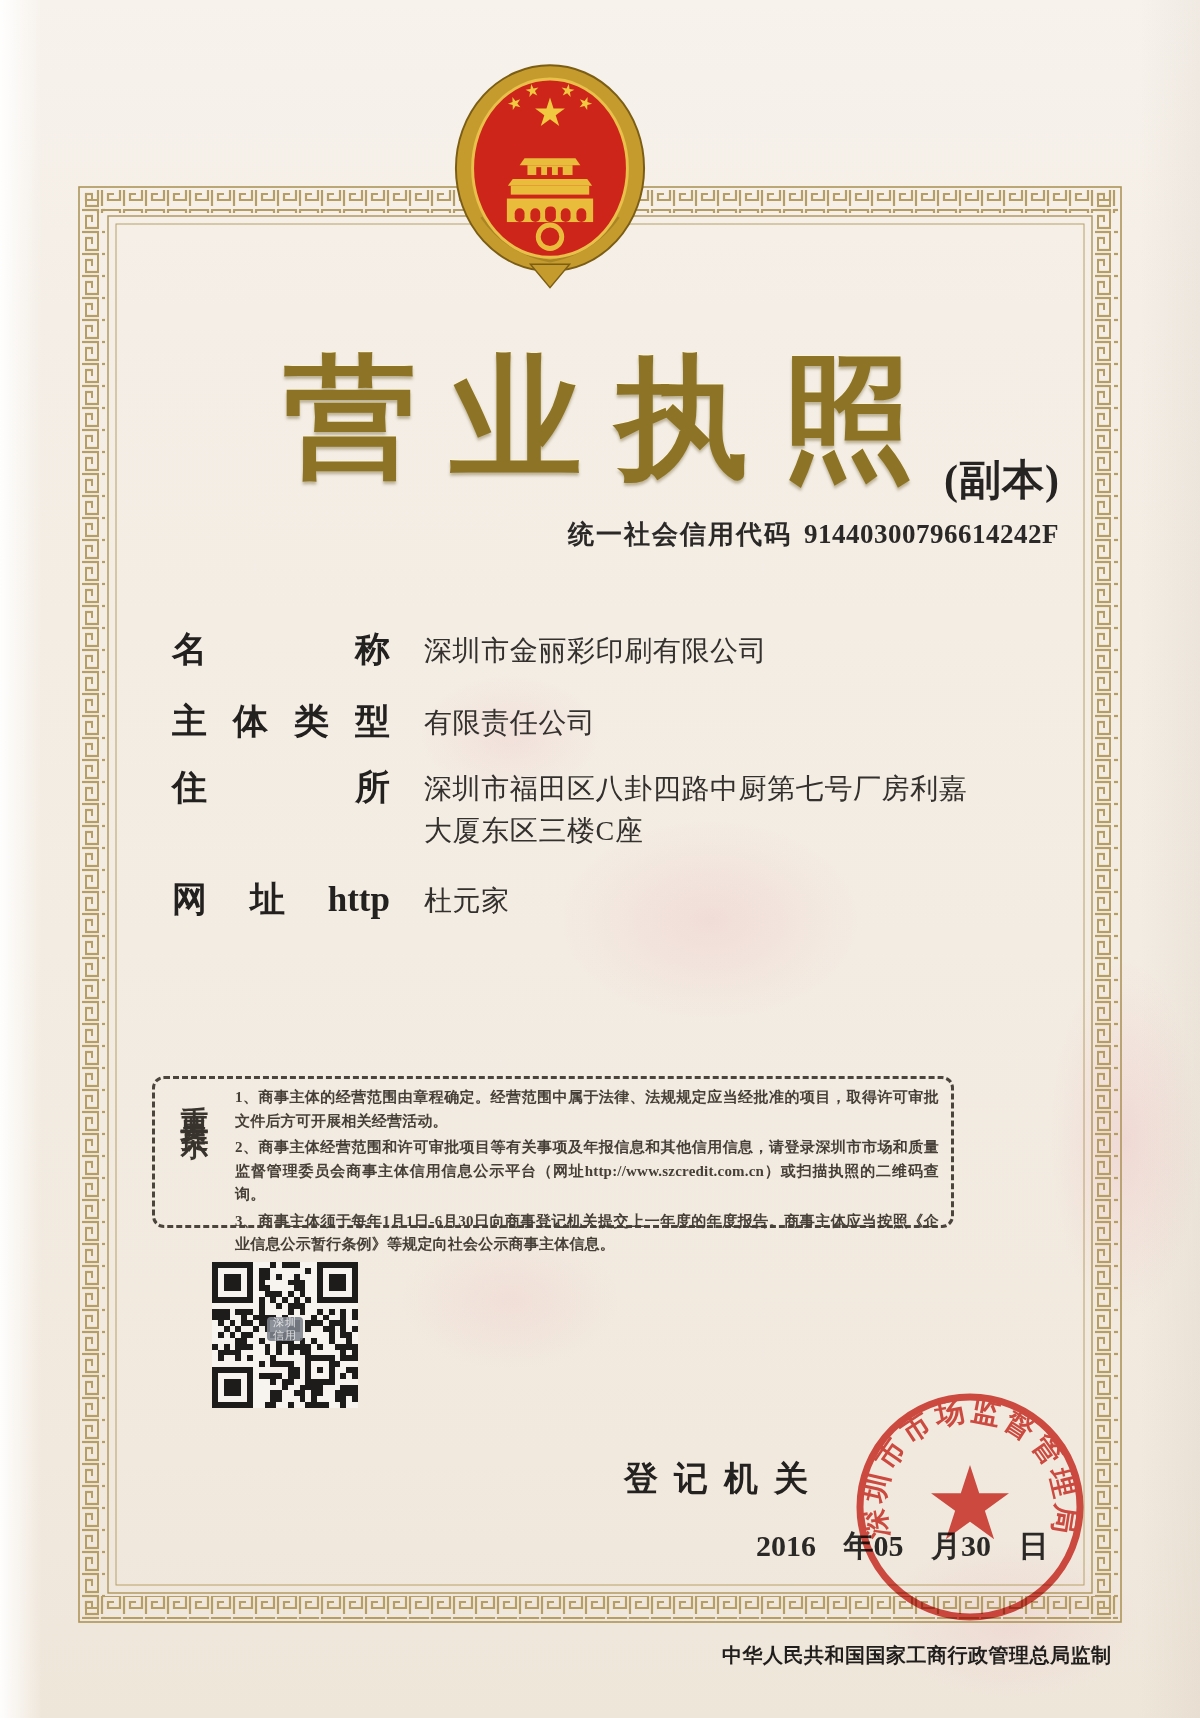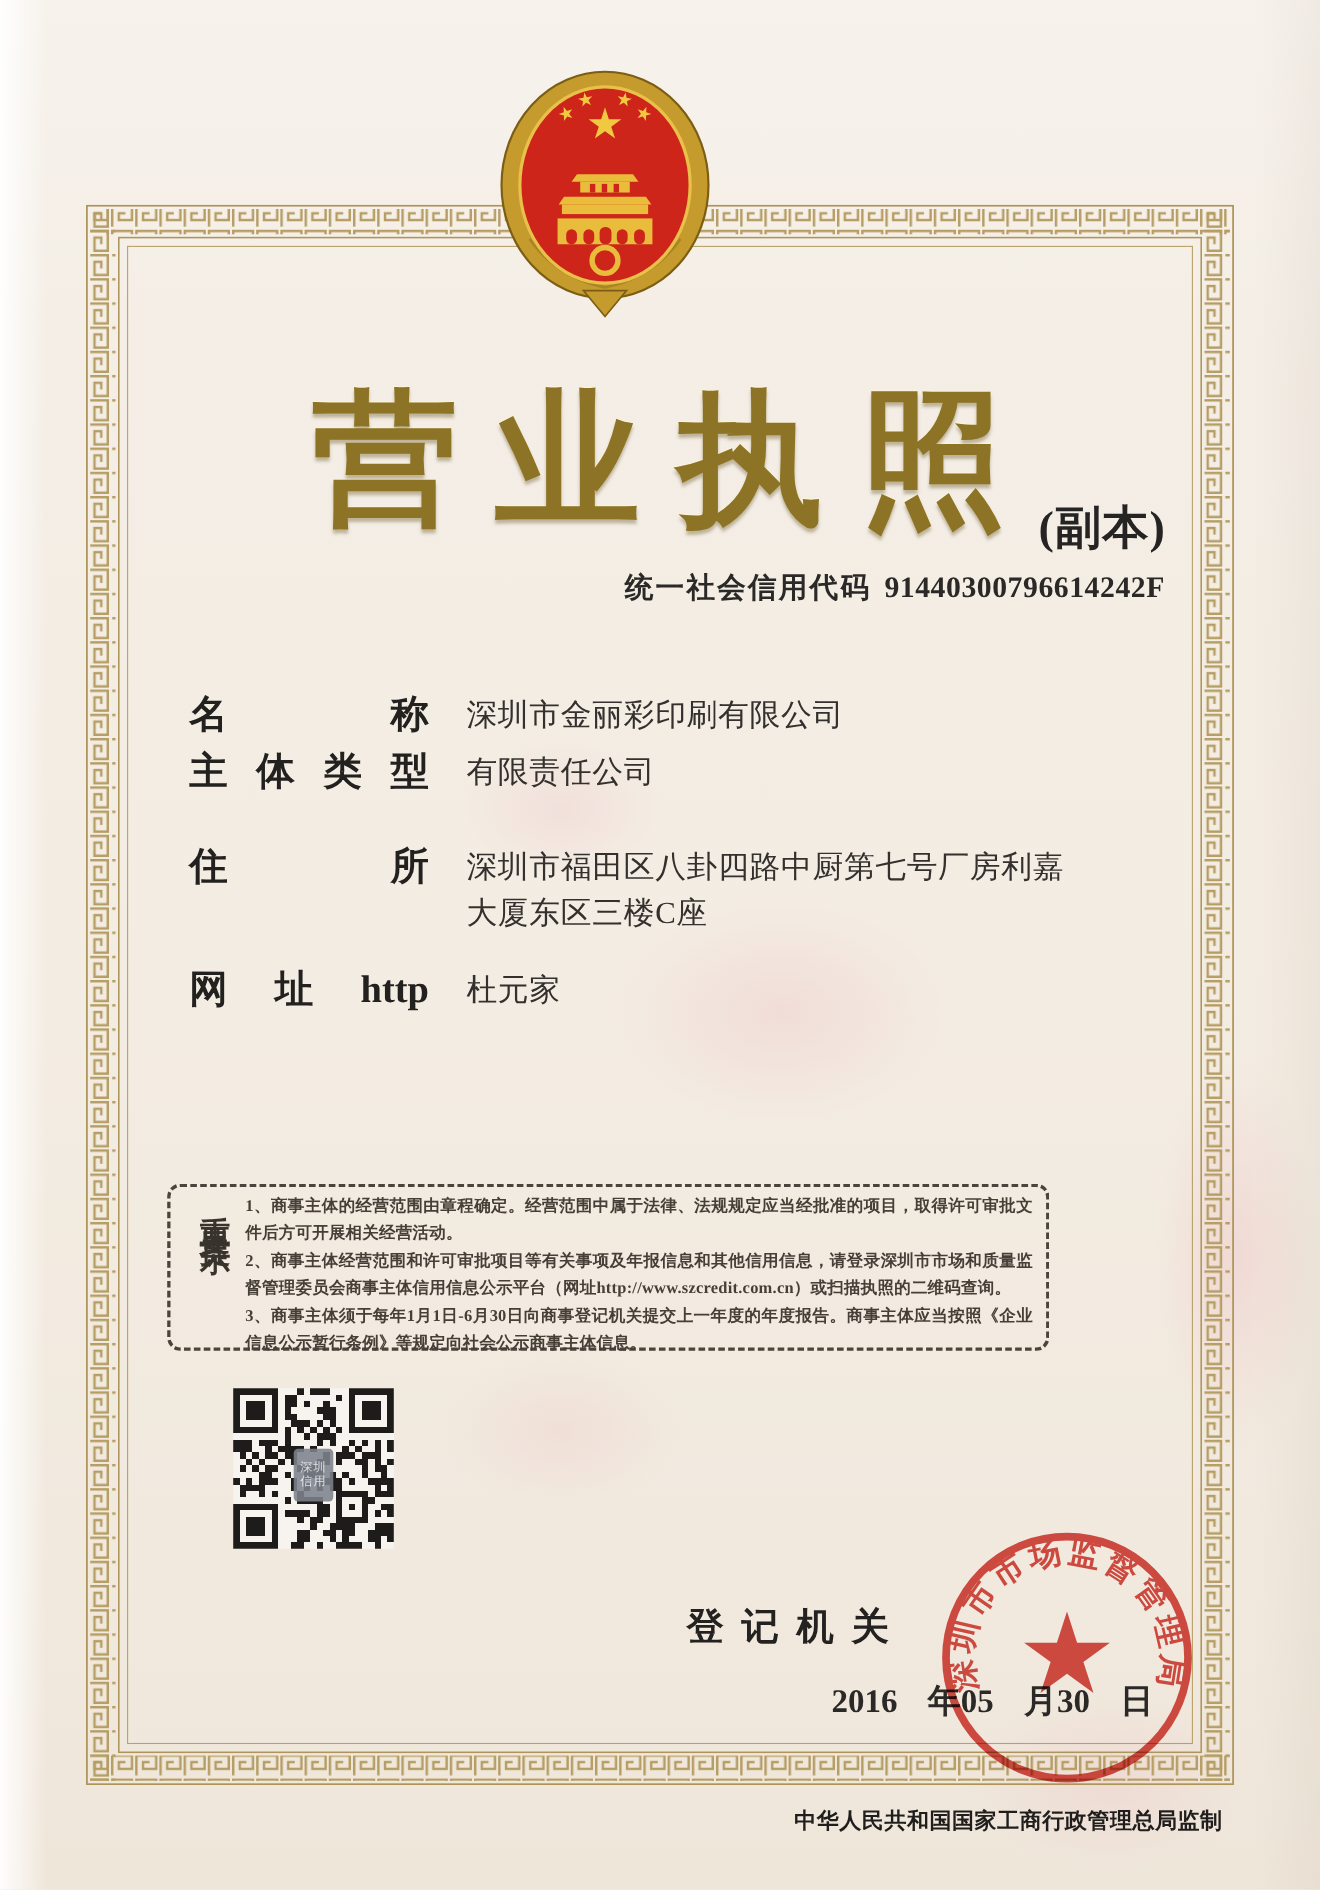--- a/index.html
+++ b/index.html
@@ -52,42 +52,42 @@
   .flabel{
     display:inline-block;width:218px;
     font-size:35px;font-weight:650;color:#232120;
     text-align:justify;text-align-last:justify;vertical-align:top;line-height:46px;
   }
   .fvalue{
     display:inline-block;margin-left:34px;width:560px;
     font-size:28px;color:#33302d;line-height:42px;vertical-align:top;
     white-space:normal;letter-spacing:.6px;margin-top:3px;
   }
-  .r1{top:627px;}.r2{top:679px;}.r3{top:765px;}.r4{top:877px;}.r5{top:955px;}
+  .r1{top:627px;}.r2{top:699px;}.r3{top:765px;}.r4{top:877px;}.r5{top:955px;}
 
   .notice-box{
     position:absolute;left:152px;top:1076px;width:802px;height:152px;
     border:3px dashed #4a443c;border-radius:12px;
     display:flex;box-sizing:border-box;
   }
   .notice-label{
     writing-mode:vertical-rl;text-orientation:upright;
     font-size:28px;font-weight:700;color:#38332d;
     letter-spacing:9px;padding:5px 0 0 14px;width:44px;
   }
   .notice-text{flex:1;padding:7px 12px 0 10px;}
   .notice-text p{
-    margin:0 0 3px 0;font-size:15px;font-weight:700;color:#453f37;
+    margin:0 0 3px 12px;font-size:15px;font-weight:700;color:#453f37;
     line-height:23.5px;letter-spacing:.2px;text-align:justify;
   }
 
   .qr{position:absolute;left:212px;top:1262px;width:146px;height:146px;}
   .qr svg{display:block;}
   .qr-logo{
-    position:absolute;left:55px;top:55px;width:36px;height:48px;
+    position:absolute;left:55px;top:55px;width:36px;height:24px;
     background:rgba(125,130,140,.88);border-radius:4px;
     color:rgba(255,255,255,.75);font-size:11px;line-height:13px;
     display:flex;align-items:center;justify-content:center;text-align:center;
     font-family:"Liberation Sans","DejaVu Sans",sans-serif;
     letter-spacing:1px;padding:2px;box-sizing:border-box;word-break:break-all;
   }
   .registrar{
     position:absolute;left:624px;top:1456px;
     font-size:34px;font-weight:700;color:#242220;letter-spacing:16px;white-space:nowrap;
   }

